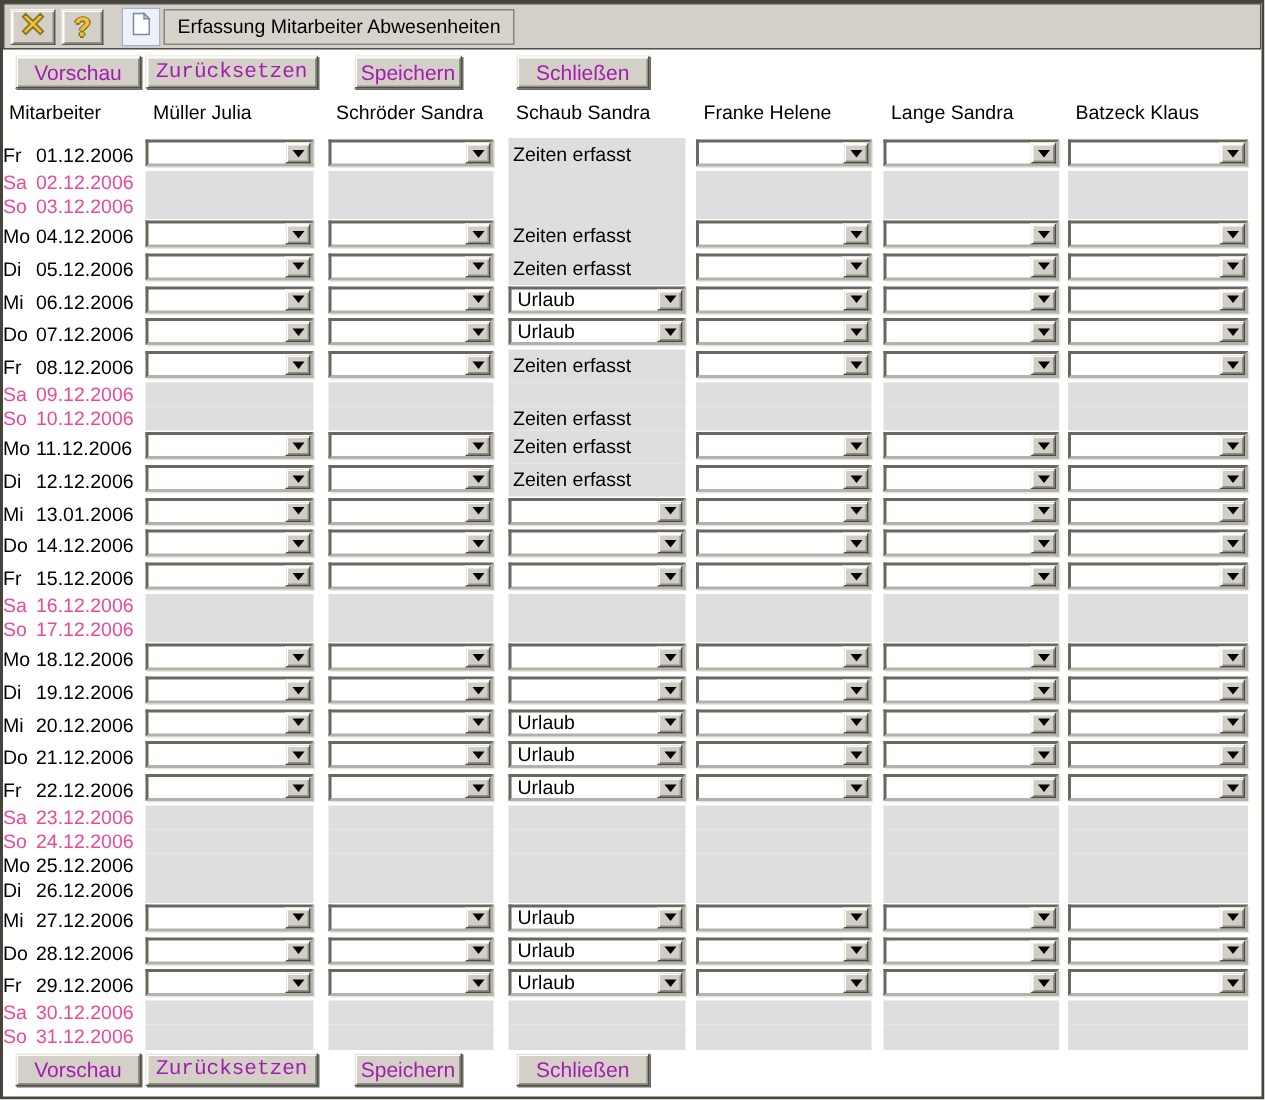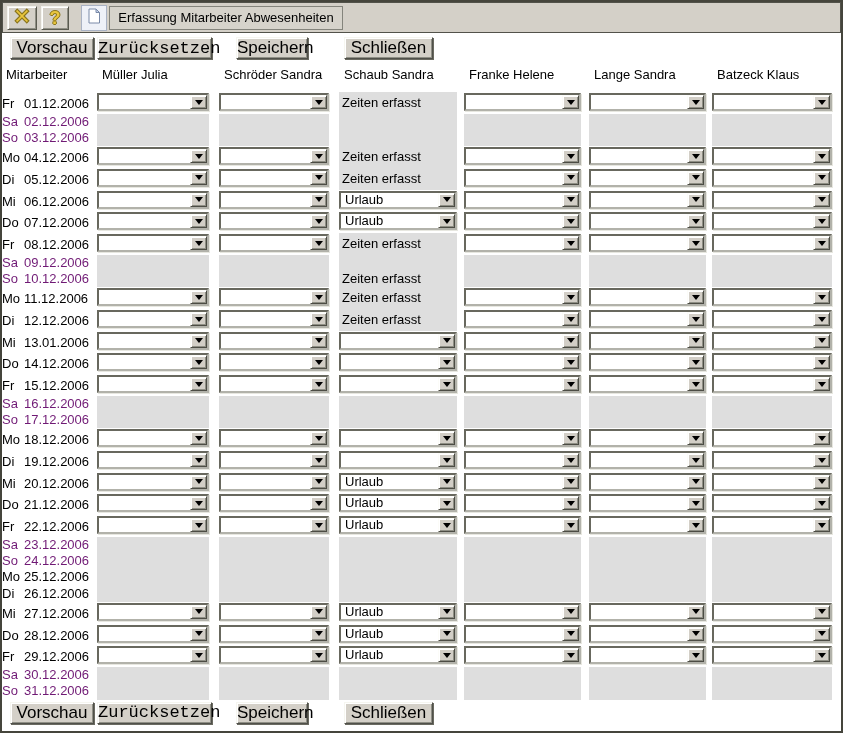--- a/index.html
+++ b/index.html
@@ -10,21 +10,21 @@
   
   .toolbar{height:31px;background:#d4d0c8;border:1px solid #52524a;margin:0;display:flex;align-items:center;padding:0 4px;}
   .tbtn{width:30px;height:24px;margin-right:4px;background:#d4d0c8;border:1px solid;border-color:#f4f4ee #5a5a50 #5a5a50 #f4f4ee;box-shadow:inset 1px 1px 0 #fff, inset -1px -1px 0 #8f8f85;display:flex;align-items:center;justify-content:center;padding:0;cursor:default;}
   .helpglyph{color:#e9c63e;font-weight:bold;font-size:18px;line-height:18px;text-shadow:-1px 0 #8a751c,1px 0 #8a751c,0 -1px #8a751c,0 1px #8a751c;}
   .docseg{width:26px;height:26px;margin-left:8px;background:#eef1f8;border:1px solid #a9b2c4;display:flex;align-items:center;justify-content:center;}
   .titlebox{height:24px;width:234px;margin-left:2px;background:#d6d3cb;border:1px solid #84847c;display:flex;align-items:center;justify-content:center;}
 
   
   .btnrow{display:flex;align-items:flex-start;height:27px;padding-top:4px;}
   .btnrow.bottom{height:26px;padding-top:2px;}
-  .btn{height:22px;background:#d4d0c8;border:1px solid;border-color:#f6f6f0 #50504a #50504a #f6f6f0;box-shadow:inset 1px 1px 0 #fff, inset -1px -1px 0 #8f8f85, 1px 1px 0 #6a6a60;font-family:inherit;font-size:17px;color:#000000;padding:0;cursor:default;}
+  .btn{height:22px;background:#d4d0c8;border:1px solid;border-color:#f6f6f0 #50504a #50504a #f6f6f0;box-shadow:inset 1px 1px 0 #fff, inset -1px -1px 0 #8f8f85, 1px 1px 0 #6a6a60;font-family:inherit;font-size:14px;color:#a21caf;padding:0;cursor:default;}
   .btn.b0{width:84px;margin-left:8px;}
   .btn.b1{width:115px;margin-left:3px;font-family:Liberation Mono, monospace;}
   .btn.b2{width:72px;margin-left:24px;}
   .btn.b3{width:89px;margin-left:36px;}
 
   
   .cols{display:flex;padding-left:8px;}
   .cdate{width:95px;flex:0 0 95px;}
   .c0{width:112px;flex:0 0 112px;margin-right:10px;}
   .c1{width:110px;flex:0 0 110px;margin-right:10px;}
@@ -40,21 +40,21 @@
 
   
   .grid{padding-top:2px;}
   .row{display:flex;padding-left:0;}
   .row.wk{height:21.7px;}
   .row.offr{height:16.3px;}
   .daycol{width:95px;flex:0 0 95px;white-space:nowrap;}
   .wk .daycol{line-height:19px;padding-top:2px;}
   .offr .daycol{line-height:16px;}
   .day{display:inline-block;width:22px;}
-  .red .daycol{color:#701a75;}
+  .red .daycol{color:#ec4899;}
   .cell{height:100%;}
 
   
   .dd{position:relative;height:18px;margin-top:1px;background:#fff;border:2px solid;border-color:#68685e #b2b2aa #b2b2aa #68685e;box-shadow:1px 1px 0 #e7e7e0;}
   .dd .val{position:absolute;left:4px;top:0;line-height:14px;white-space:nowrap;}
   .ddarrow{position:absolute;top:0;right:0;bottom:0;width:17px;background:#d2cec6;border:1px solid;border-color:#fcfcf8 #4c4c44 #4c4c44 #fcfcf8;box-shadow:inset 1px 1px 0 #fff, inset -1px -1px 0 #8f8f85;display:flex;align-items:center;justify-content:center;}
   .tri{width:0;height:0;border-left:4px solid transparent;border-right:4px solid transparent;border-top:5px solid #000;}
 
   
   .offcell{background:#dedede;}

